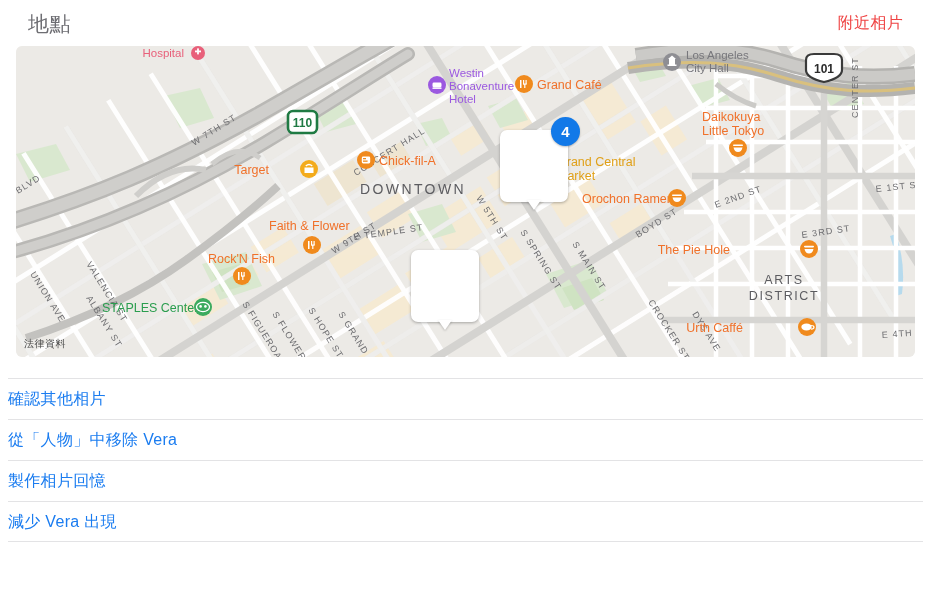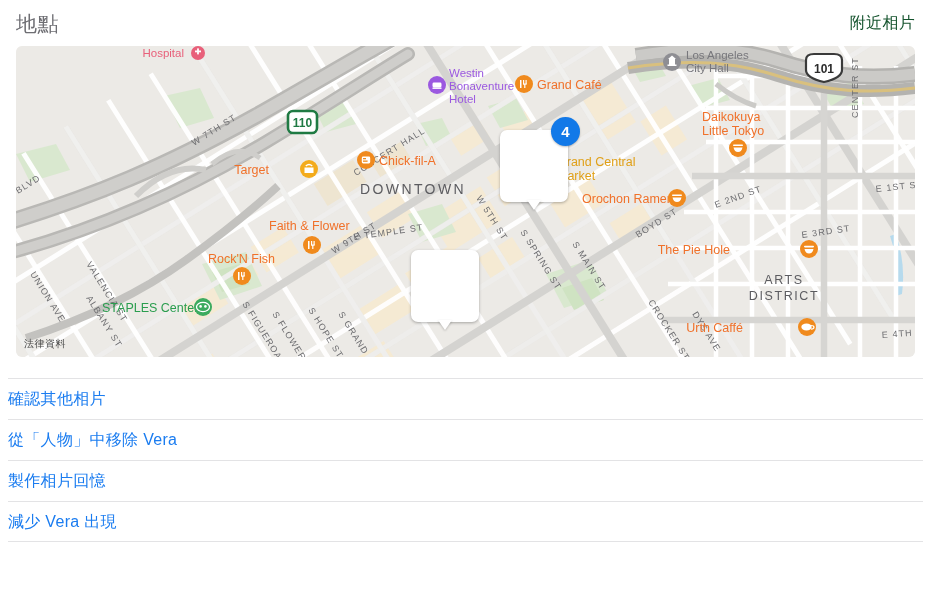--- a/index.html
+++ b/index.html
@@ -9,28 +9,28 @@
     font-family: "Liberation Sans", "DejaVu Sans", sans-serif;
     overflow: hidden;
   }
   #root { position: relative; width: 931px; height: 606px; }
 
   
   .header {
     position: absolute; left: 0; top: 0;
     width: 931px; height: 46px;
     display: flex; align-items: center; justify-content: space-between;
-    padding: 0 16px;
+    padding: 0 28px;
   }
   .header-title {
     font-size: 21px; color: #6e6e73; letter-spacing: .5px;
     font-weight: 400; line-height: 1;
   }
   .header-action {
-    font-size: 16px; color: #14532d; letter-spacing: .3px;
+    font-size: 16px; color: #ef4444; letter-spacing: .3px;
     font-weight: 400; cursor: pointer; line-height: 1;
   }
 
   
   .map-wrap {
     position: absolute; left: 16px; top: 46px;
     width: 899px; height: 311px;
     border-radius: 6px; overflow: hidden;
     background: #f2f1ee;
   }

